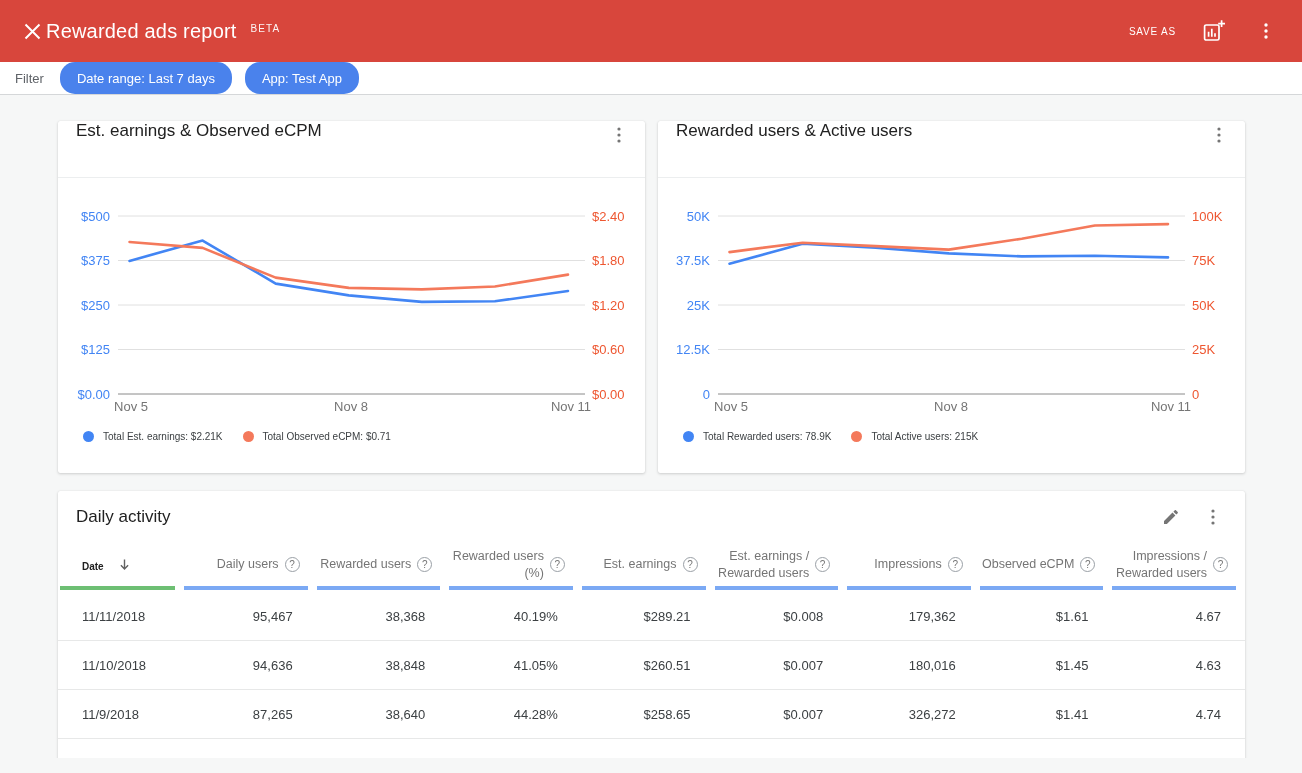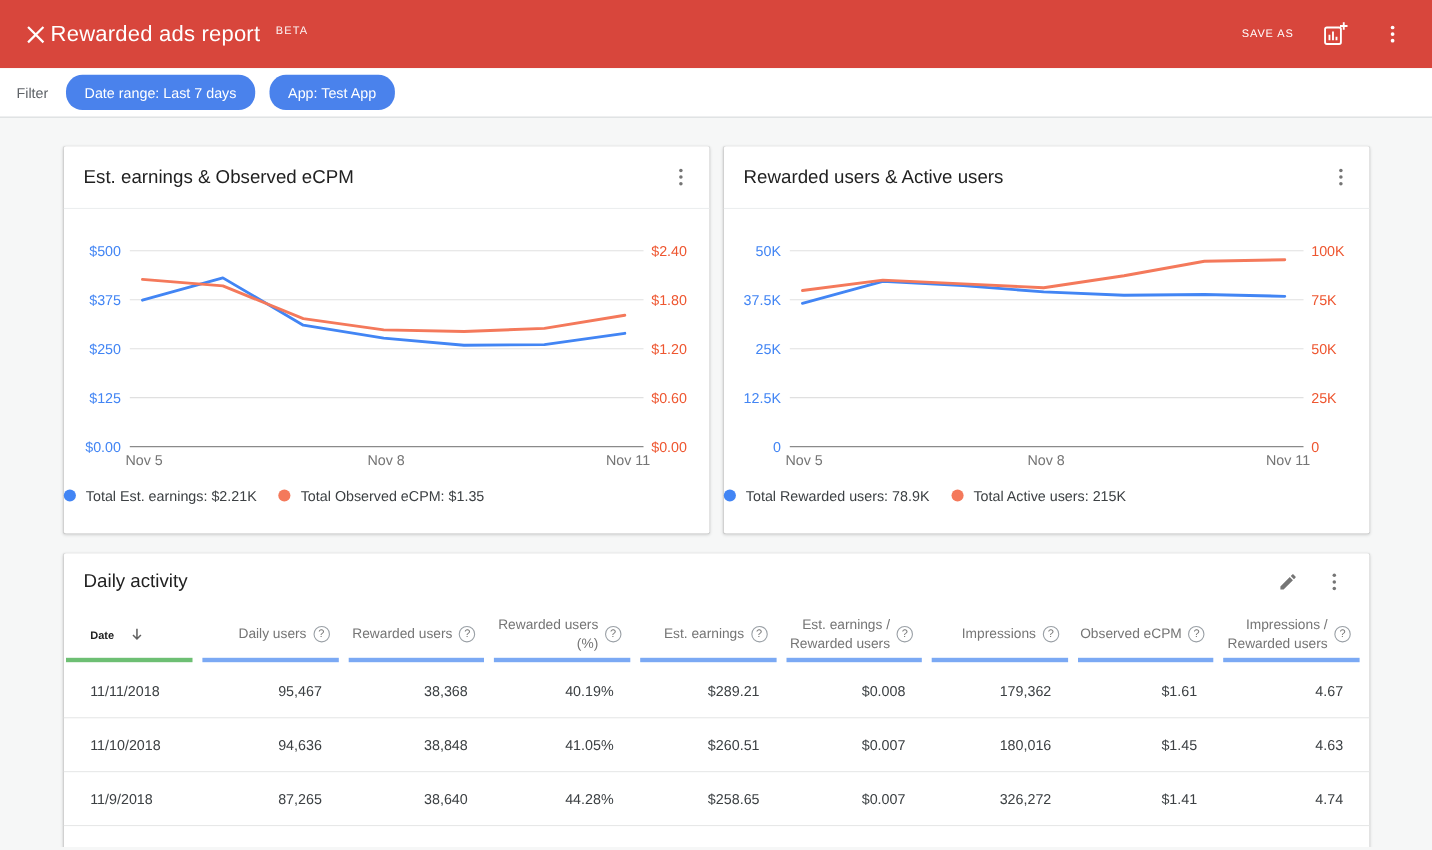--- a/index.html
+++ b/index.html
@@ -11,36 +11,36 @@
     color:#3C4043;
   }
   
   .appbar { height:62px; background:#D8463C; display:flex; align-items:center; padding:0 22px 0 18px; }
   .icon-btn { display:flex; align-items:center; justify-content:center; width:28px; height:28px; cursor:pointer; flex:none; }
   .appbar-title { color:#ffffff; font-size:20px; font-weight:500; letter-spacing:.2px; white-space:nowrap; }
   .beta-tag { color:#fff; font-size:10px; letter-spacing:1.1px; margin-left:14px; transform:translateY(-3px); opacity:.95; }
   .appbar-right { margin-left:auto; display:flex; align-items:center; gap:24px; }
   .save-as-btn { color:#ffffff; font-size:10px; font-weight:500; letter-spacing:.8px; cursor:pointer; white-space:nowrap; }
   
-  .filterbar { height:45px; background:#fff; border-bottom:1px solid #D5D7D9; display:flex; align-items:center; padding-left:15px; }
+  .filterbar { height:33px; background:#fff; border-bottom:1px solid #D5D7D9; display:flex; align-items:center; padding-left:15px; }
   .filter-label { font-size:13px; color:#5F6368; margin-right:16px; }
   .chip { height:30px; border-radius:15px; background:#4A82EC; color:#fff; font-size:13px; display:flex; align-items:center; padding:16px 17px; margin-right:13px; cursor:pointer; white-space:nowrap; }
   
   .content { position:relative; height:663px; overflow:hidden; }
   .card { position:absolute; background:#fff; border-radius:2px;
           box-shadow:0 1px 3px rgba(0,0,0,.16), 0 0 1px rgba(0,0,0,.12); }
   #card-earnings { left:58px; top:26px; width:587px; height:352px; }
   #card-users    { left:658px; top:26px; width:587px; height:352px; }
   #card-daily    { left:58px; top:396px; width:1187px; height:312px; }
-  .chart-card-header { height:57px; border-bottom:1px solid #ECEEEF; display:flex; align-items:center; padding:0 12px 0 18px; }
+  .chart-card-header { height:57px; border-bottom:1px solid #ECEEEF; display:flex; padding:0 12px 0 18px; }
   .chart-title { font-size:17px; color:#212121; }
   .push-right { margin-left:auto; }
   .chart-box { height:240px; }
   .chart-box svg { display:block; font-family:"Liberation Sans", sans-serif; }
-  .legend { display:flex; align-items:center; margin-top:13px; column-gap:20px; font-size:13px; color:#3C4043; }
+  .legend { display:flex; align-items:center; padding-left:25px; margin-top:13px; column-gap:20px; font-size:10px; color:#3C4043; }
   .legend-item { display:flex; align-items:center; gap:9px; }
   .legend-dot { width:11px; height:11px; border-radius:50%; flex:none; }
   
   .daily-header { height:52px; display:flex; align-items:center; padding:0 18px 0 18px; }
   .daily-title { font-size:17px; font-weight:500; color:#212121; }
   .daily-actions { margin-left:auto; display:flex; align-items:center; gap:14px; }
   .grid9 { display:grid; grid-template-columns:126px repeat(8, 1fr); }
   .thead { height:43px; align-items:center; }
   .th-date { padding-left:24px; display:flex; align-items:flex-end; gap:13px; font-size:10px; font-weight:700; color:#212121; cursor:pointer; }
   .th { display:flex; justify-content:flex-end; align-items:center; gap:6px; padding-right:17px; font-size:12.5px; color:#757575; text-align:right; line-height:1.3; cursor:pointer; }
@@ -131,21 +131,21 @@
           <polyline fill="none" stroke="#F4795B" stroke-width="2.6" stroke-linejoin="round" stroke-linecap="round" points="71.5,64.0 144.6,69.9 217.7,99.6 290.8,109.9 363.8,111.4 436.9,108.5 510.0,96.6"></polyline>
         </svg>
       </div>
     <div class="legend">
       <div class="legend-item">
         <span class="legend-dot" style="background: rgb(66, 133, 244);"></span>
         <span>Total Est. earnings: $2.21K</span>
       </div>
       <div class="legend-item">
         <span class="legend-dot" style="background: rgb(244, 121, 91);"></span>
-        <span>Total Observed eCPM: $1.35</span>
+        <span>Total Observed eCPM: $0.71</span>
       </div>
     </div>
   </div>
 
   <div class="card" id="card-users">
     <div class="chart-card-header">
       <span class="chart-title">Rewarded users &amp; Active users</span>
       <div class="icon-btn push-right">
         <svg width="16" height="18" viewBox="0 0 16 18">
           <circle cx="8" cy="3" r="1.6" fill="#757575"></circle>

